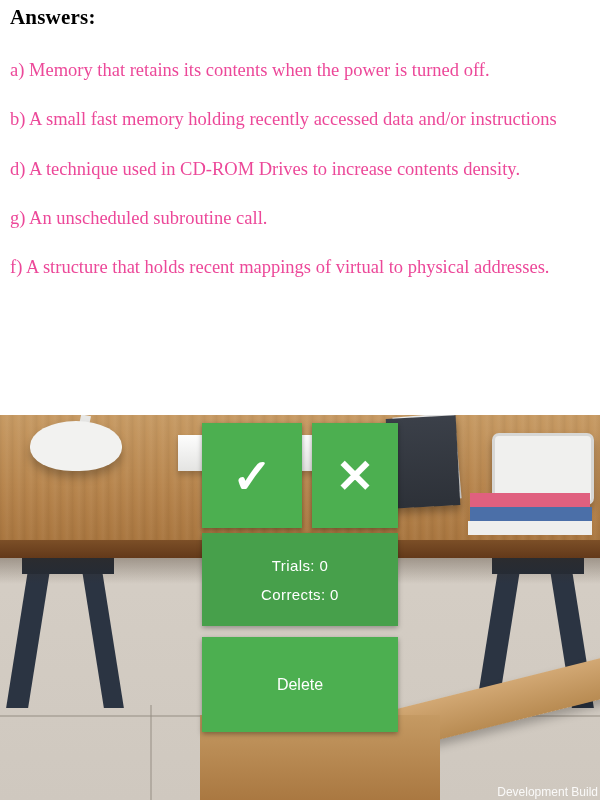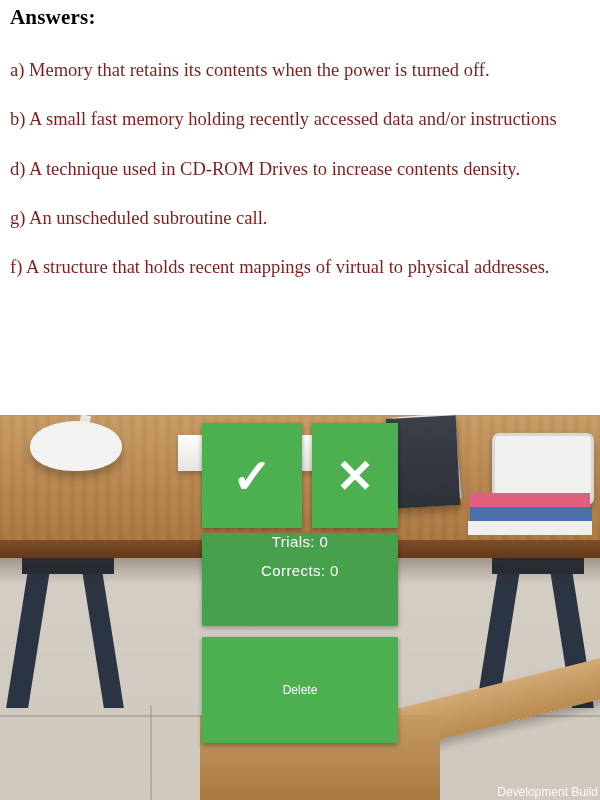--- a/index.html
+++ b/index.html
@@ -34,21 +34,21 @@
   }
   .answers-title {
     font-size: 21px;
     font-weight: bold;
     color: #000;
     margin: 0 0 30px 0;
     letter-spacing: 0.2px;
   }
   .answer-line {
     font-size: 18.5px;
-    color: #7f1d1d;
+    color: #ec4899;
     margin: 0 0 29px 0;
     white-space: nowrap;
     line-height: 1.1;
   }
 
   
   .photo {
     position: absolute;
     left: 0;
     top: 415px;
@@ -187,31 +187,32 @@
     left: 312px; top: 8px; width: 86px; height: 105px;
     font-size: 46px; font-weight: bold;
   }
   .stats-box {
     position: absolute;
     left: 202px; top: 118px; width: 196px; height: 93px;
     background: #47a04b;
     display: flex;
     flex-direction: column;
     align-items: center;
+    justify-content: center;
     gap: 12px;
     box-shadow: 0 2px 5px rgba(0,0,0,0.3);
   }
   .stats-line {
     color: #ffffff;
     font-size: 15px;
     letter-spacing: 0.4px;
   }
   .btn-delete {
-    left: 202px; top: 222px; width: 196px; height: 106px;
-    font-size: 12px;
+    left: 202px; top: 222px; width: 196px; height: 95px;
+    font-size: 16px;
   }
 
   .dev-build {
     position: absolute;
     right: 2px;
     bottom: 1px;
     color: #ffffff;
     font-size: 12px;
     opacity: 0.9;
     font-family: Liberation Sans, sans-serif;

